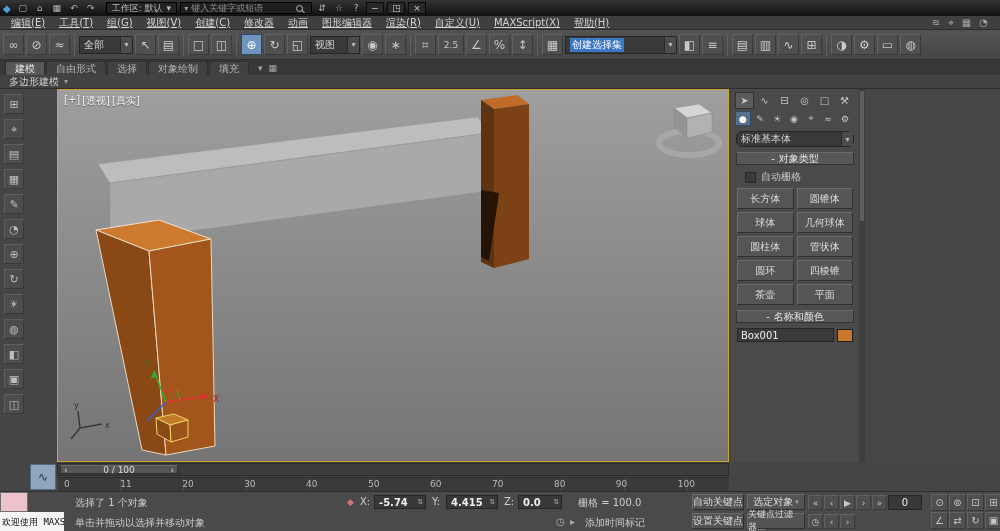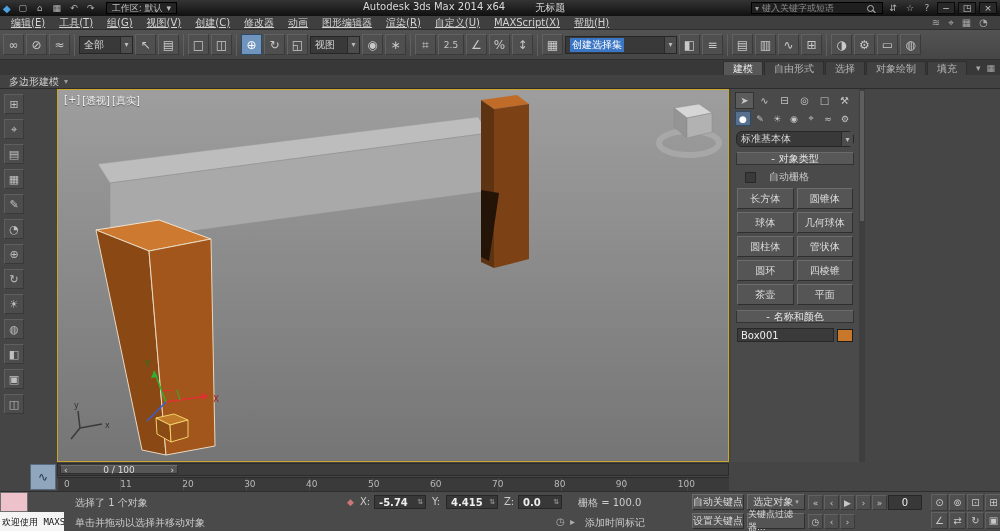--- a/index.html
+++ b/index.html
@@ -24,21 +24,21 @@
 
 .toolbar{position:absolute;top:30px;left:0;right:0;height:30px;background:linear-gradient(#535353,#464646);border-bottom:1px solid #2f2f2f;display:flex;align-items:center;padding:0 3px;gap:2px;}
 .ic{width:21px;height:21px;display:inline-flex;align-items:center;justify-content:center;background:#4f4f4f;border:1px solid #3a3a3a;border-top-color:#626262;border-left-color:#626262;color:#c9c9c9;font-size:12px;flex:none;}
 .ic.active{background:#6f94bd;border-color:#2e4a66;color:#fff;}
 .ic.sm{width:15px;height:15px;font-size:9px;}
 .vsep{width:1px;height:22px;background:#343434;border-right:1px solid #606060;margin:0 2px;flex:none;}
 .combo{height:18px;background:#393939;border:1px solid #262626;display:flex;align-items:center;padding:0 0 0 4px;font-size:10px;color:#d5d5d5;gap:3px;flex:none;}
 .combo .car{margin-left:auto;color:#bbb;font-size:8px;background:#4c4c4c;width:12px;height:100%;display:inline-flex;align-items:center;justify-content:center;border-left:1px solid #2a2a2a;}
 .selhl{background:#3a76c4;color:#fff;padding:0 2px;white-space:nowrap;}
 
-.ribtabs{position:absolute;top:60px;left:0;right:0;height:15px;background:#383838;display:flex;align-items:flex-end;padding:0 5px;gap:1px;font-size:10px;justify-content:flex-end;}
+.ribtabs{position:absolute;top:60px;left:0;right:0;height:15px;background:#383838;display:flex;align-items:flex-end;padding:0 5px;gap:1px;font-size:10px;}
 .rtab{padding:0 9px;color:#b5b5b5;background:#414141;border:1px solid #2e2e2e;border-bottom:none;height:14px;display:inline-flex;align-items:center;white-space:nowrap;}
 .rtab.active{background:#575757;color:#ececec;}
 .ribmini{display:inline-flex;align-items:center;gap:6px;margin-left:8px;color:#a5a5a5;font-size:9px;height:14px;}
 .ribstrip{position:absolute;top:75px;left:0;right:0;height:14px;background:#424242;border-bottom:1px solid #2c2c2c;display:flex;align-items:center;padding:0 9px;font-size:10px;color:#cfcfcf;gap:5px;}
 
 .main{position:absolute;top:89px;left:0;right:0;height:373px;background:#454545;}
 .lbar{position:absolute;left:0;top:0;width:28px;height:100%;display:flex;flex-direction:column;align-items:center;padding-top:5px;gap:5px;}
 .lic{width:20px;height:20px;display:flex;align-items:center;justify-content:center;color:#bfbfbf;background:#4c4c4c;border:1px solid #393939;border-top-color:#5f5f5f;border-left-color:#5f5f5f;font-size:11px;flex:none;}
 .viewport{position:absolute;left:57px;top:0;width:672px;height:373px;border:1px solid #c9a42e;background:linear-gradient(#9e9e9e,#757575);overflow:hidden;}
 .vplabel{position:absolute;left:6px;top:4px;font-size:10px;color:#f2f2f2;text-shadow:0 1px 1px rgba(0,0,0,.45);display:flex;gap:2px;z-index:2;}
@@ -46,21 +46,21 @@
 
 .cmdpanel{position:absolute;left:731px;top:0;width:128px;height:100%;background:#4a4a4a;font-size:10px;}
 .ptrow{display:flex;gap:1px;padding:3px 4px 1px;}
 .pt{width:19px;height:17px;display:inline-flex;align-items:center;justify-content:center;color:#c5c5c5;font-size:10px;background:#4a4a4a;border:1px solid transparent;}
 .pt.active{background:#5b5b5b;border:1px solid #333;}
 .pcrow{display:flex;gap:1px;padding:1px 4px 2px;}
 .pc{width:16px;height:15px;display:inline-flex;align-items:center;justify-content:center;color:#c5c5c5;font-size:9px;}
 .pc.active{background:#56708e;border:1px solid #2e4a66;color:#fff;}
 .subset{margin:3px 5px;height:16px;border-radius:6px;}
 .rollh{height:13px;background:#585858;border:1px solid #333;border-top-color:#6a6a6a;color:#e6e6e6;display:flex;align-items:center;justify-content:center;gap:4px;margin:5px 5px 0;}
-.agrow{display:flex;align-items:center;gap:13px;margin:5px 0 2px 14px;color:#c9c9c9;text-align:right;}
+.agrow{display:flex;align-items:center;gap:5px;margin:5px 0 2px 14px;color:#c9c9c9;text-align:right;}
 .chk{width:11px;height:11px;background:#3a3a3a;border:1px solid #282828;flex:none;}
 .btngrid{display:grid;grid-template-columns:1fr 1fr;gap:3px;margin:4px 6px;}
 .btn3d{height:21px;background:#555;border:1px solid #2f2f2f;border-top-color:#6d6d6d;border-left-color:#6d6d6d;color:#ddd;font-size:10px;display:inline-flex;align-items:center;justify-content:center;white-space:nowrap;}
 .namerow{display:flex;gap:3px;margin:5px 6px;align-items:center;}
 .namefield{flex:1;height:14px;background:#3a3a3a;border:1px solid #282828;color:#eee;display:flex;align-items:center;padding:0 3px;}
 .swatch{width:16px;height:13px;background:#c8772b;border:1px solid #1e1e1e;flex:none;}
 .scrollbar{position:absolute;left:859px;top:0;width:6px;height:100%;background:#3e3e3e;}
 .scrollbar .thumb{position:absolute;top:2px;left:1px;width:4px;height:130px;background:#5e5e5e;}
 .voidarea{position:absolute;left:865px;top:0;right:0;height:100%;background:#464646;}
 
@@ -94,24 +94,20 @@
     <span class="appicon">◆</span>
     <span class="tic">▢</span>
     <span class="tic">⌂</span>
     <span class="tic">▦</span>
     <span class="tic">↶</span>
     <span class="tic">↷</span>
     <span class="wscombo">
       <span>工作区: 默认</span>
       <span>▾</span>
     </span>
-    <div class="ttl">
-      <span>Autodesk 3ds Max  2014 x64</span>
-      <span>无标题</span>
-    </div>
     <div class="search">
       <span style="font-size:8px;color:#999">▾</span>
       <input placeholder="键入关键字或短语" style="">
       <span class="mag"></span>
     </div>
     <span class="tic">⇵</span>
     <span class="tic">☆</span>
     <span class="tic">?</span>
     <span class="winbtn">−</span>
     <span class="winbtn">◳</span>

